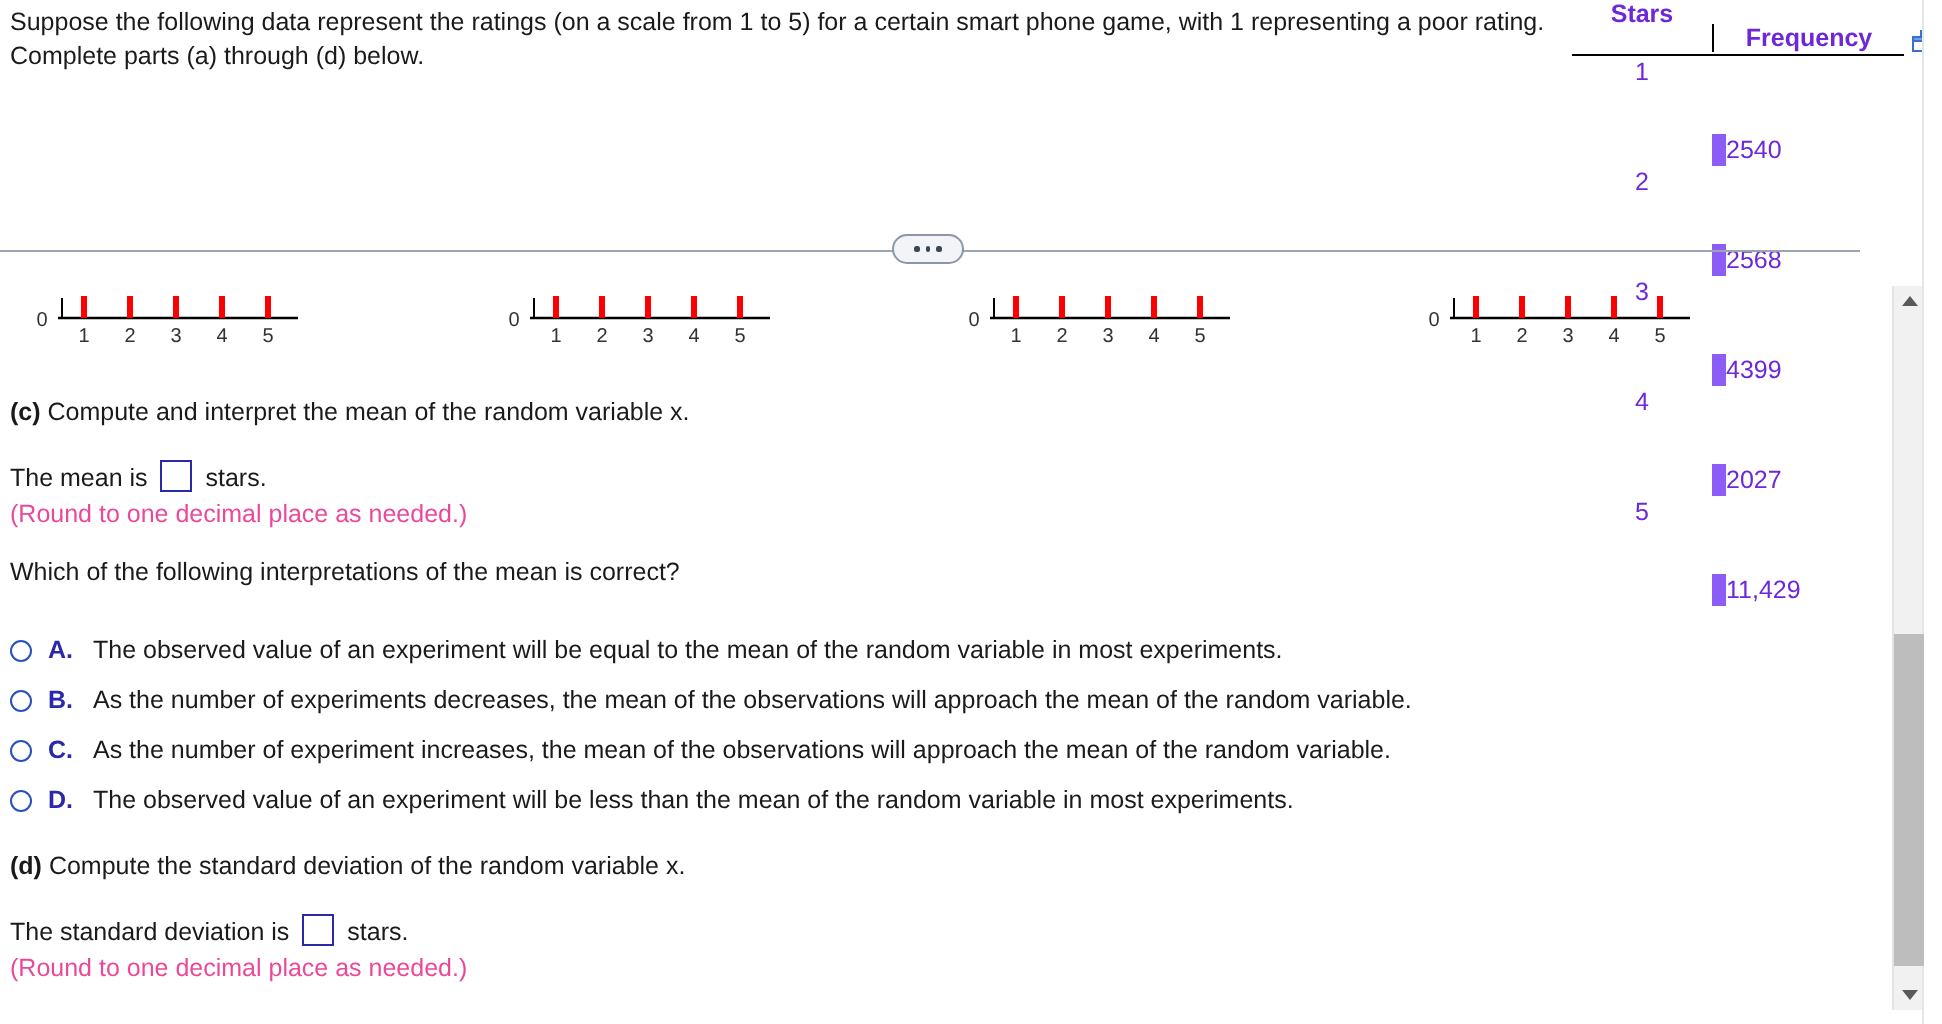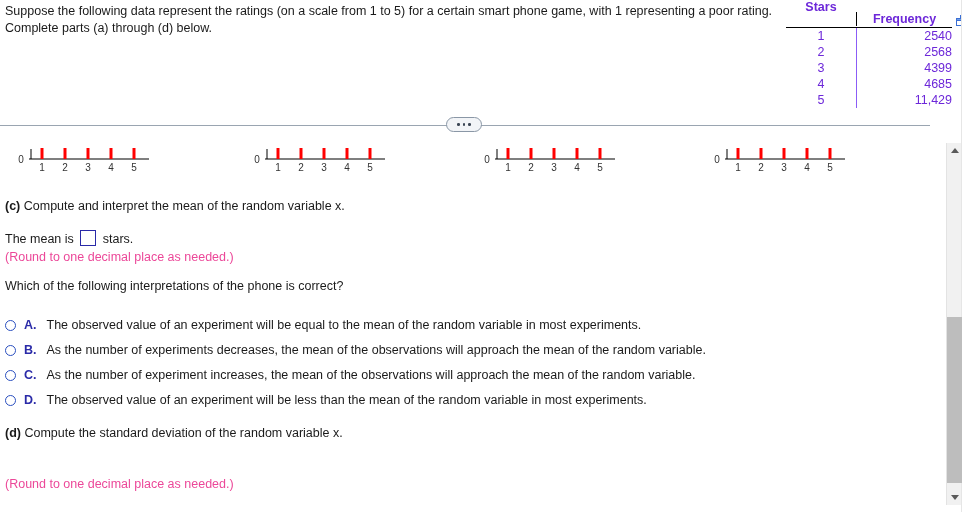--- a/index.html
+++ b/index.html
@@ -25,22 +25,22 @@
     font-size: 12.5px; color:#6d28d9;
   }
   .freq-head {
     display: flex; font-weight: bold; padding-bottom: 1px;
   }
   .freq-head .c1 { width: 70px; text-align:center; }
   .freq-head .c2 { width: 96px; text-align:center; position:relative;margin-top:12px; }
   .freq-rule { border-top: 1px solid #000; width: 166px; }
   .freq-row { display:flex; }
   .freq-row .c1 { width: 70px; text-align:center; line-height:16px; }
-  .freq-row .c2 { width: 96px; text-align:right; line-height:16px;
-                  border-left: 1px solid #8b5cf6; }
+  .freq-row .c2 { width: 96px; text-align:left; line-height:16px;
+                  border-left: 7px solid #8b5cf6; margin-top: 39px; }
   .freq-head .c2 { border-left: 1px solid #000; }
   .popout-icon {
     position:absolute; right: -18px; top: 3px;
     width: 14px; height: 12px;
   }
 
   
   .divider-wrap {
     position:absolute; left: 0px; top: 117px; width: 930px; height: 18px;
   }
@@ -137,21 +137,21 @@
       <div class="freq-row">
         <div class="c1">2</div>
         <div class="c2">2568</div>
       </div>
       <div class="freq-row">
         <div class="c1">3</div>
         <div class="c2">4399</div>
       </div>
       <div class="freq-row">
         <div class="c1">4</div>
-        <div class="c2">4685</div>
+        <div class="c2">2027</div>
       </div>
       <div class="freq-row">
         <div class="c1">5</div>
         <div class="c2">11,429</div>
       </div>
     </div>
   </div>
 
   <div class="divider-wrap">
     <div class="divider-line"></div>
@@ -243,21 +243,21 @@
     <span>stars.</span>
   </div>
 
   <div class="sec" style="left:5px; top:199px;">
     <span class="bold">(c)</span>
     <span>Compute and interpret the mean of the random variable x.</span>
   </div>
 
   <div class="sec blue" style="left:5px; top:250px;">(Round to one decimal place as needed.)</div>
 
-  <div class="sec" style="left:5px; top:279px;">Which of the following interpretations of the phone is correct?</div>
+  <div class="sec" style="left:5px; top:279px;">Which of the following interpretations of the mean is correct?</div>
 
   <div class="choice" style="top:318px;">
     <span class="radio"></span>
     <span class="choice-letter">A.</span>
     <span>The observed value of an experiment will be equal to the mean of the random variable in most experiments.</span>
   </div>
 
   <div class="choice" style="top:343px;">
     <span class="radio"></span>
     <span class="choice-letter">B.</span>
@@ -274,20 +274,25 @@
     <span class="radio"></span>
     <span class="choice-letter">D.</span>
     <span>The observed value of an experiment will be less than the mean of the random variable in most experiments.</span>
   </div>
 
   <div class="sec" style="left:5px; top:426px;">
     <span class="bold">(d)</span>
     <span>Compute the standard deviation of the random variable x.</span>
   </div>
 
+  <div class="sec" style="left:5px; top:457px;">
+    <span>The standard deviation is</span>
+    <span class="answer-box"></span>
+    <span>stars.</span>
+  </div>
 
   <div class="sec blue" style="left:5px; top:477px;">(Round to one decimal place as needed.)</div>
 
   <div class="right-edge"></div>
   <div class="scroll-track">
     <div class="scroll-arrow arrow-up">
       <span class="tri tri-up"></span>
     </div>
     <div class="scroll-thumb" style="top:48%; height:46%;"></div>
     <div class="scroll-arrow arrow-dn">

